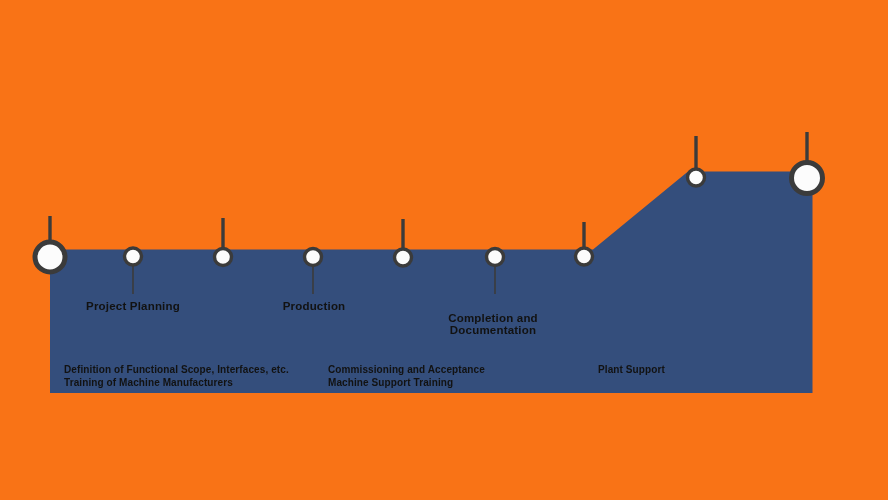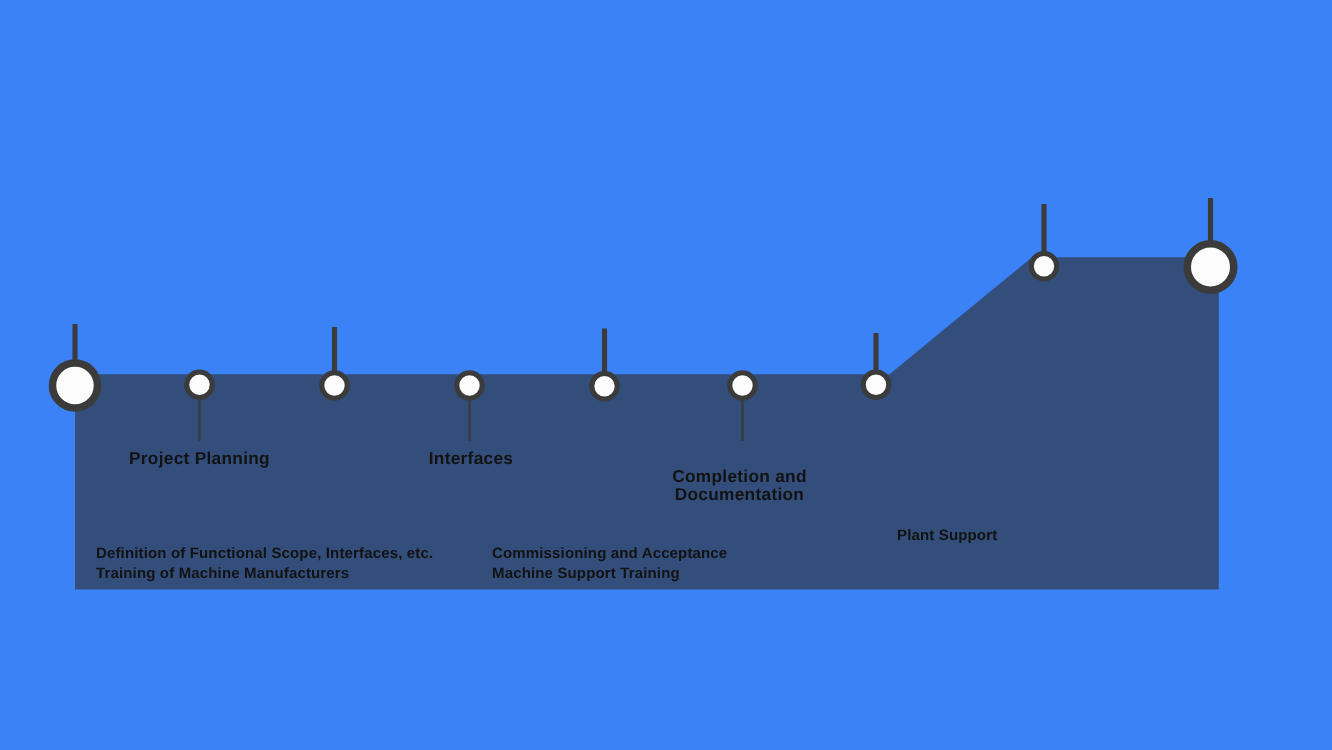--- a/index.html
+++ b/index.html
@@ -1,17 +1,17 @@
 <!DOCTYPE html>
 <html><head>
 <meta charset="utf-8">
 <style>
   html,body{margin:0;padding:0;background:#000;}
   .stage{
-    position:relative;width:888px;height:500px;background:#3b82f6;overflow:hidden;
+    position:relative;width:888px;height:500px;background:#f97316;overflow:hidden;
     font-family:"Liberation Sans",sans-serif;
   }
   .stage svg{position:absolute;left:0;top:0;}
   .phase-label{
     position:absolute;width:160px;text-align:center;
     font-size:11.5px;font-weight:bold;line-height:12px;color:#121212;
     white-space:pre-line;letter-spacing:.2px;
   }
   .note{
     position:absolute;font-size:10px;font-weight:bold;line-height:13px;
@@ -50,26 +50,26 @@
       <circle cx="403" cy="257.5" r="8.5" stroke-width="3.4"></circle>
       <circle cx="495" cy="257" r="8.5" stroke-width="3.4"></circle>
       <circle cx="584" cy="256.5" r="8.5" stroke-width="3.4"></circle>
       <circle cx="696" cy="177.5" r="8.5" stroke-width="3.4"></circle>
       <circle cx="807" cy="178" r="15.5" stroke-width="5"></circle>
     </g>
   </svg>
 
   <div class="phase-label" style="left:53px;top:300px;">Project Planning</div>
 
-  <div class="phase-label" style="left:234px;top:300px;">Interfaces</div>
+  <div class="phase-label" style="left:234px;top:300px;">Production</div>
 
   <div class="phase-label" style="left:413px;top:300px;margin-top:12px;">Completion and
 Documentation</div>
 
   <div class="note" style="left:64px;top:363px;">Definition of Functional Scope, Interfaces, etc.
 Training of Machine Manufacturers</div>
 
   <div class="note" style="left:328px;top:363px;">Commissioning and Acceptance
 Machine Support Training</div>
 
-  <div class="note" style="left:598px;top:351px;text-align:center;">Plant Support</div>
+  <div class="note" style="left:598px;top:363px;text-align:center;">Plant Support</div>
 
 </div>
 
 </body></html>

